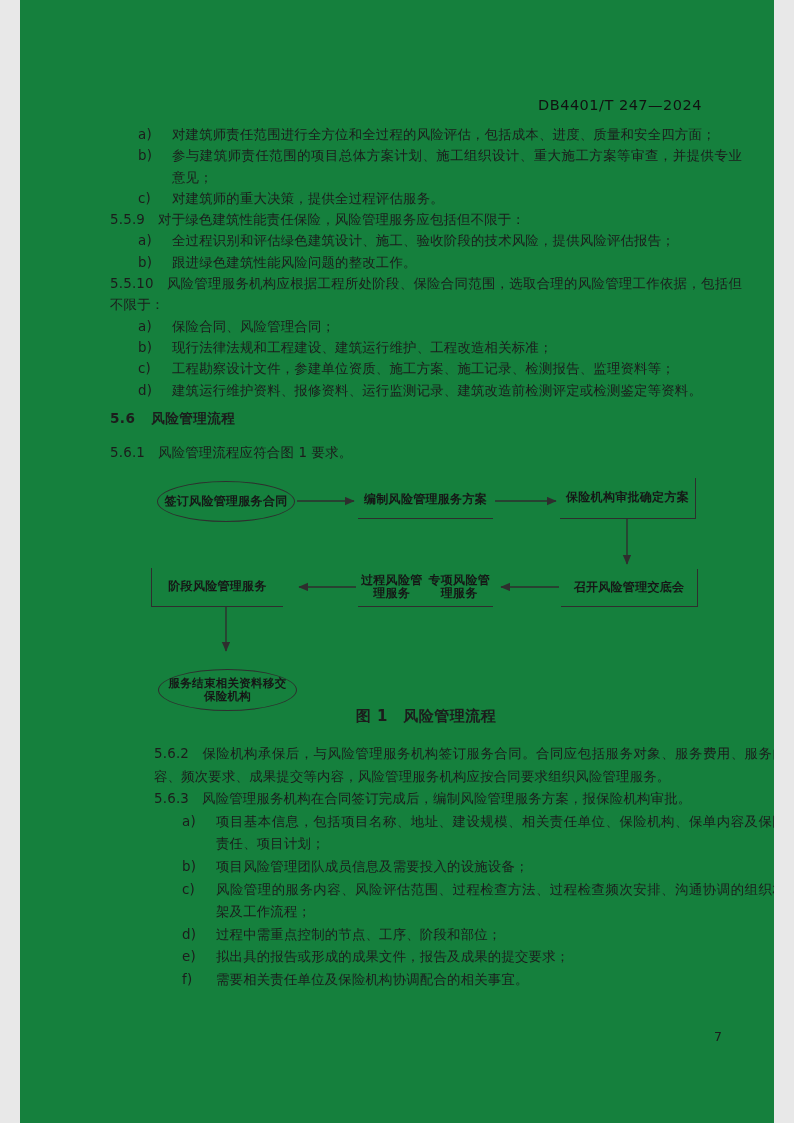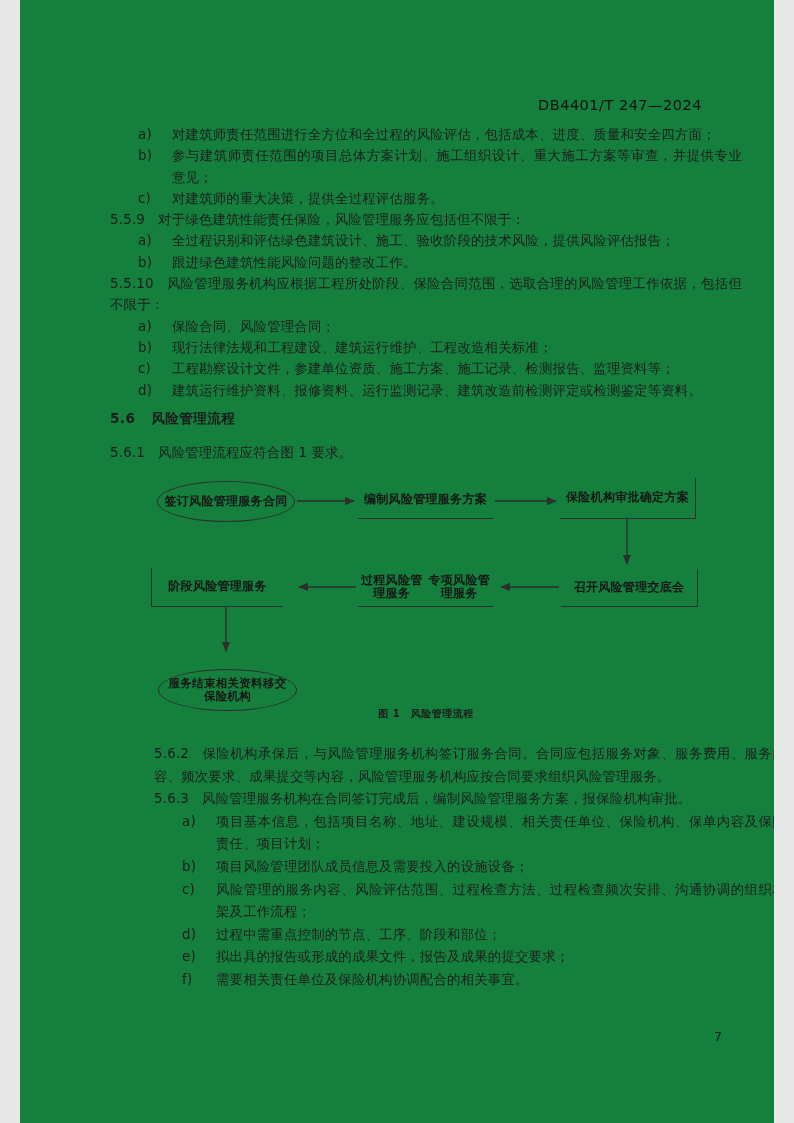--- a/index.html
+++ b/index.html
@@ -51,21 +51,21 @@
   }
   .n-start   { left:137px; top:11px;  width:138px; height:41px; }
   .n-compile { left:338px; top:12px;  width:135px; height:37px; border-bottom:1.4px solid #2e2e2e; }
   .n-approve { left:540px; top:8px;   width:136px; height:41px; border-bottom:1.4px solid #2e2e2e; border-right:1.4px solid #2e2e2e; }
   .n-meeting { left:541px; top:99px;  width:137px; height:38px; border-bottom:1.4px solid #2e2e2e; border-right:1.4px solid #2e2e2e; }
   .n-process { left:338px; top:98px;  width:135px; height:39px; border-bottom:1.4px solid #2e2e2e; flex-direction:row; }
   .n-stage   { left:131px; top:98px;  width:132px; height:39px; border-bottom:1.4px solid #2e2e2e; border-left:1.4px solid #2e2e2e; }
   .n-end     { left:138px; top:184px; width:139px; height:42px; flex-direction:column; font-size:11.5px;margin-top:15px; }
   .fig-caption {
     position:absolute; left:90px; top:707px; width:632px;
-    text-align:center; font-size:10px; font-weight:bold; letter-spacing:0.5px;
+    text-align:center; font-size:15px; font-weight:bold; letter-spacing:0.5px;
   }
   
   .page-num { position:absolute; left:694px; top:1029px; font-size:12.5px; }
 </style>
 </head>
 <body>
 
 <div class="page">
 
   <div class="doc-code">DB4401/T 247—2024</div>

